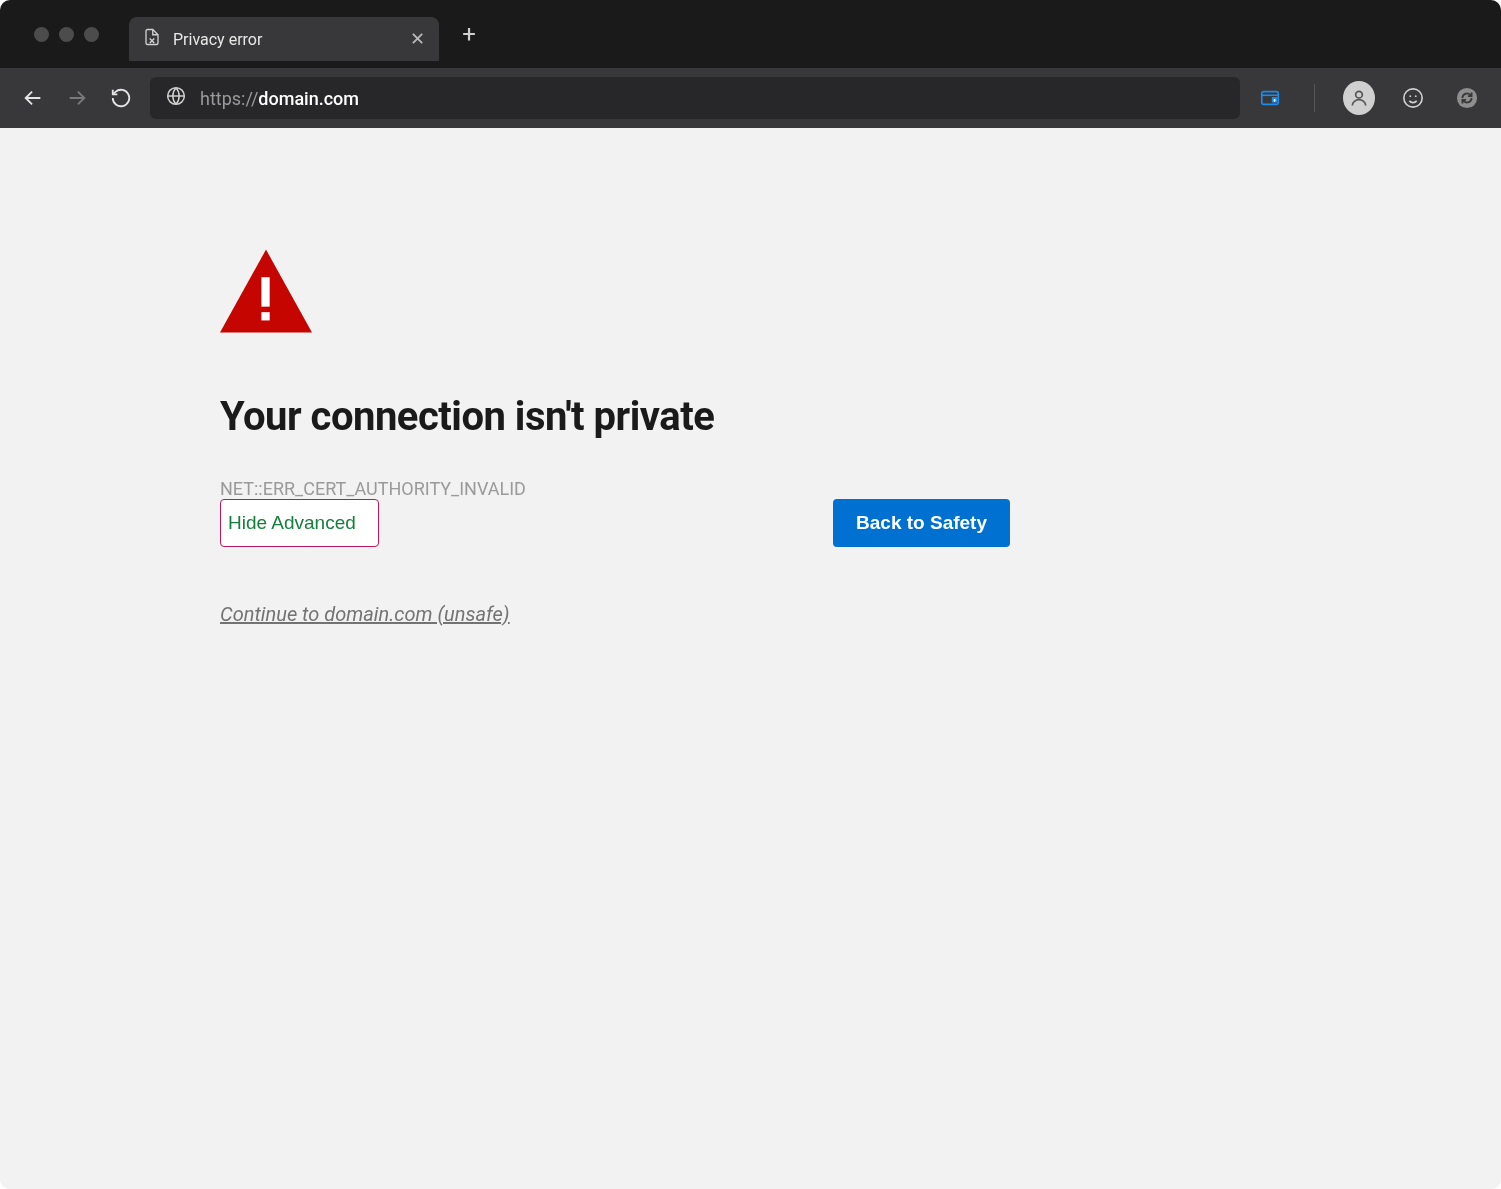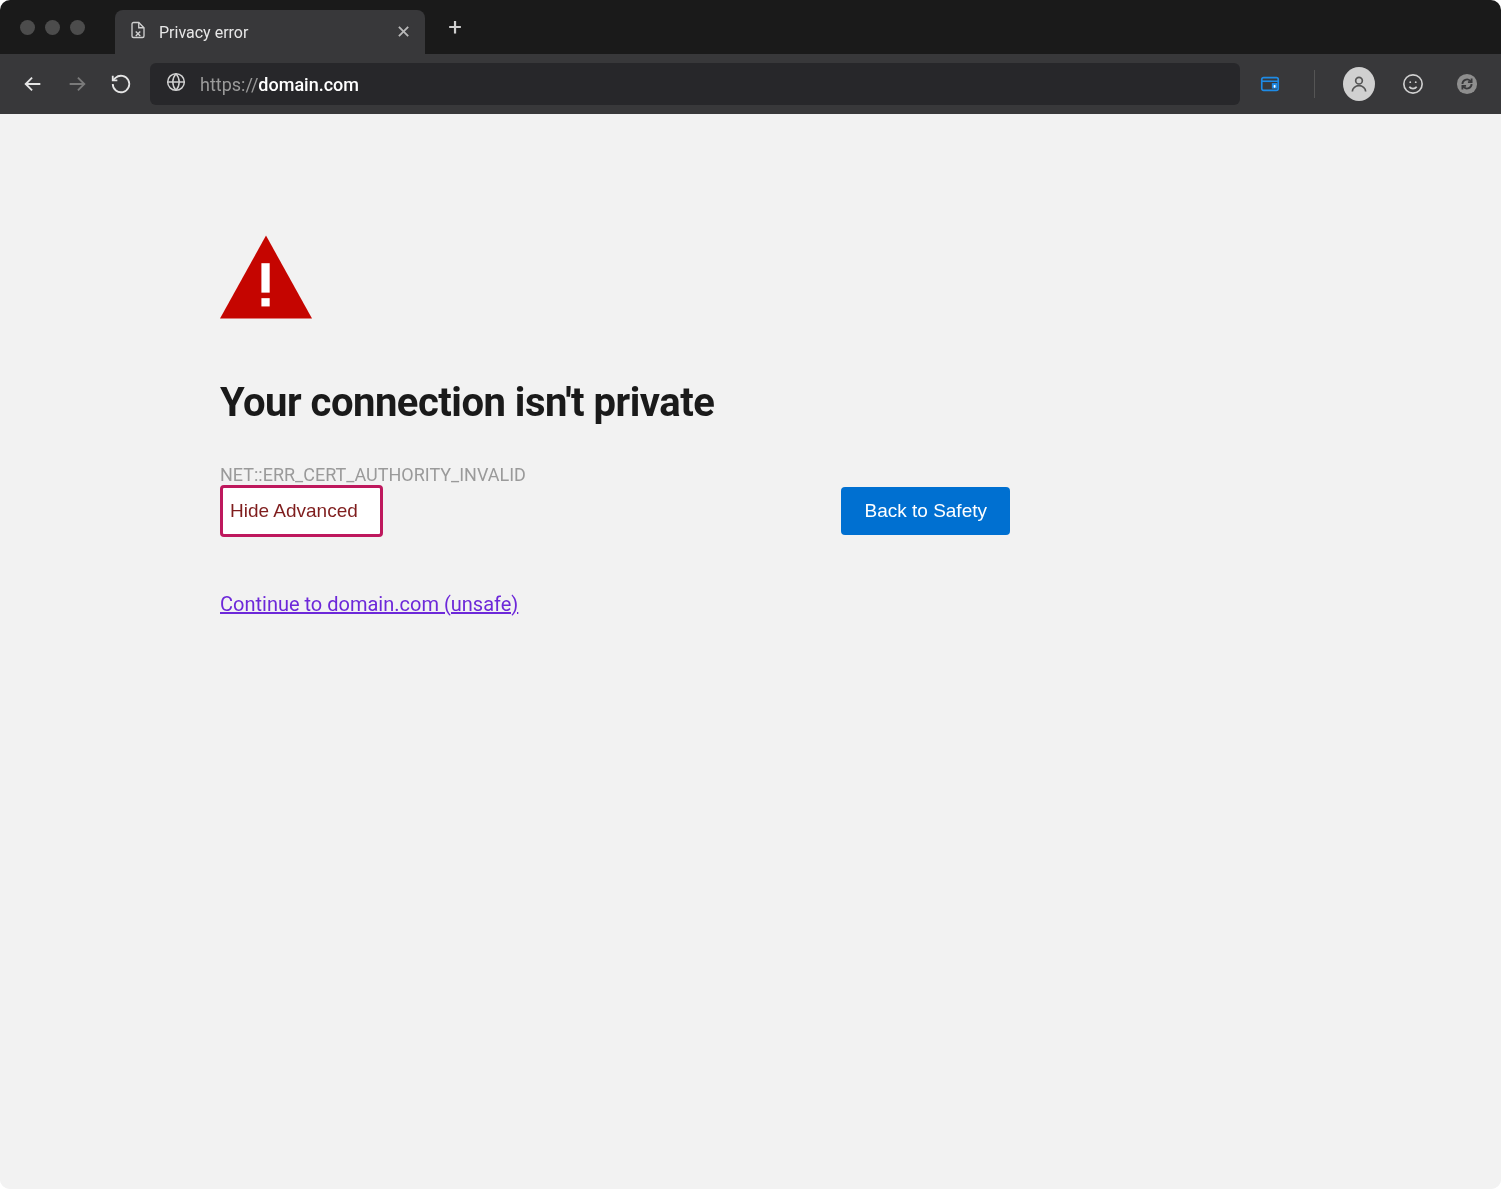--- a/index.html
+++ b/index.html
@@ -16,24 +16,24 @@
     height: 100%;
     background: #f2f2f2;
     display: flex;
     flex-direction: column;
     border-radius: 10px;
     overflow: hidden;
   }
   
   .titlebar {
     background: #1a1a1a;
-    height: 54px;
-    display: flex;
-    align-items: center;
-    padding: 0 10px;
+    height: 68px;
+    display: flex;
+    align-items: center;
+    padding: 0 24px;
   }
   .traffic-lights {
     display: flex;
     gap: 10px;
     margin-left: 10px;
     margin-right: 30px;
   }
   .tl { width: 15px; height: 15px; border-radius: 50%; background: #4c4c4c; }
   .tab {
     background: #38383a;
@@ -144,40 +144,41 @@
   }
   .btn {
     font-size: 19px;
     padding: 12px 22px;
     border-radius: 4px;
     cursor: pointer;
     border: 1px solid transparent;
   }
   .btn-secondary {
     background: #fff;
-    border: 3px solid #be185d;
-    color: #7f1d1d;
+    border: 1px solid #be185d;
+    color: #15803d;
     padding-left: 7px;
   }
   .btn-primary {
     background: #0070d1;
     color: #fff;
-    font-weight: 400;
+    font-weight: 700;
   }
   .detail {
     font-size: 20px;
     line-height: 1.6;
     margin-bottom: 42px;
   }
   .detail b { font-weight: 700; }
   .proceed-link {
-    color: #6d28d9;
+    color: #737373;
     text-decoration: underline;
     font-size: 20px;
     cursor: pointer;
+    font-style: italic;
   }
 </style>
 </head>
 <body>
 
 <div class="browser">
 
   <div class="titlebar">
     <div class="traffic-lights">
       <div class="tl"></div>

